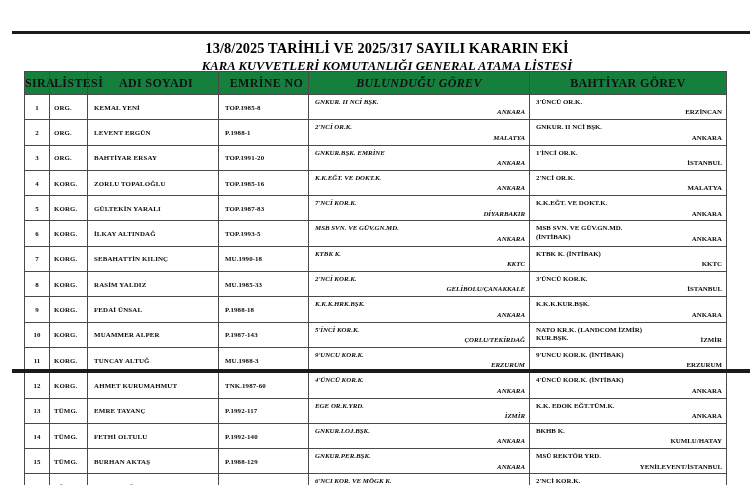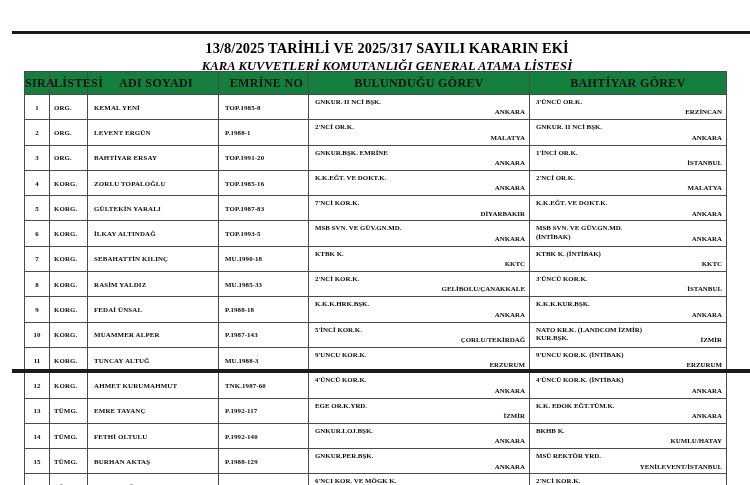--- a/index.html
+++ b/index.html
@@ -89,21 +89,21 @@
   table.listing tbody td {
     height: 25.3px;
     font-size: 6.9px;
     font-weight: bold;
     color: #0a0a0a;
   }
   .c-sira   { width: 25px;  text-align: center; }
   .c-rutbe  { width: 38px;  padding-left: 4px !important; }
   .c-ad     { width: 131px; padding-left: 6px !important; }
   .c-sicil  { width: 90px;  padding-left: 6px !important; }
-  .c-gorev  { width: 221px; }
+  .c-gorev  { width: 221px; font-style: italic; }
   .c-atama  { width: 197px; }
 
   .cell-pair {
     position: relative;
     height: 100%;
     padding: 0 5px 0 6px;
     box-sizing: border-box;
     display: block;
   }
   .cell-pair .duty {

